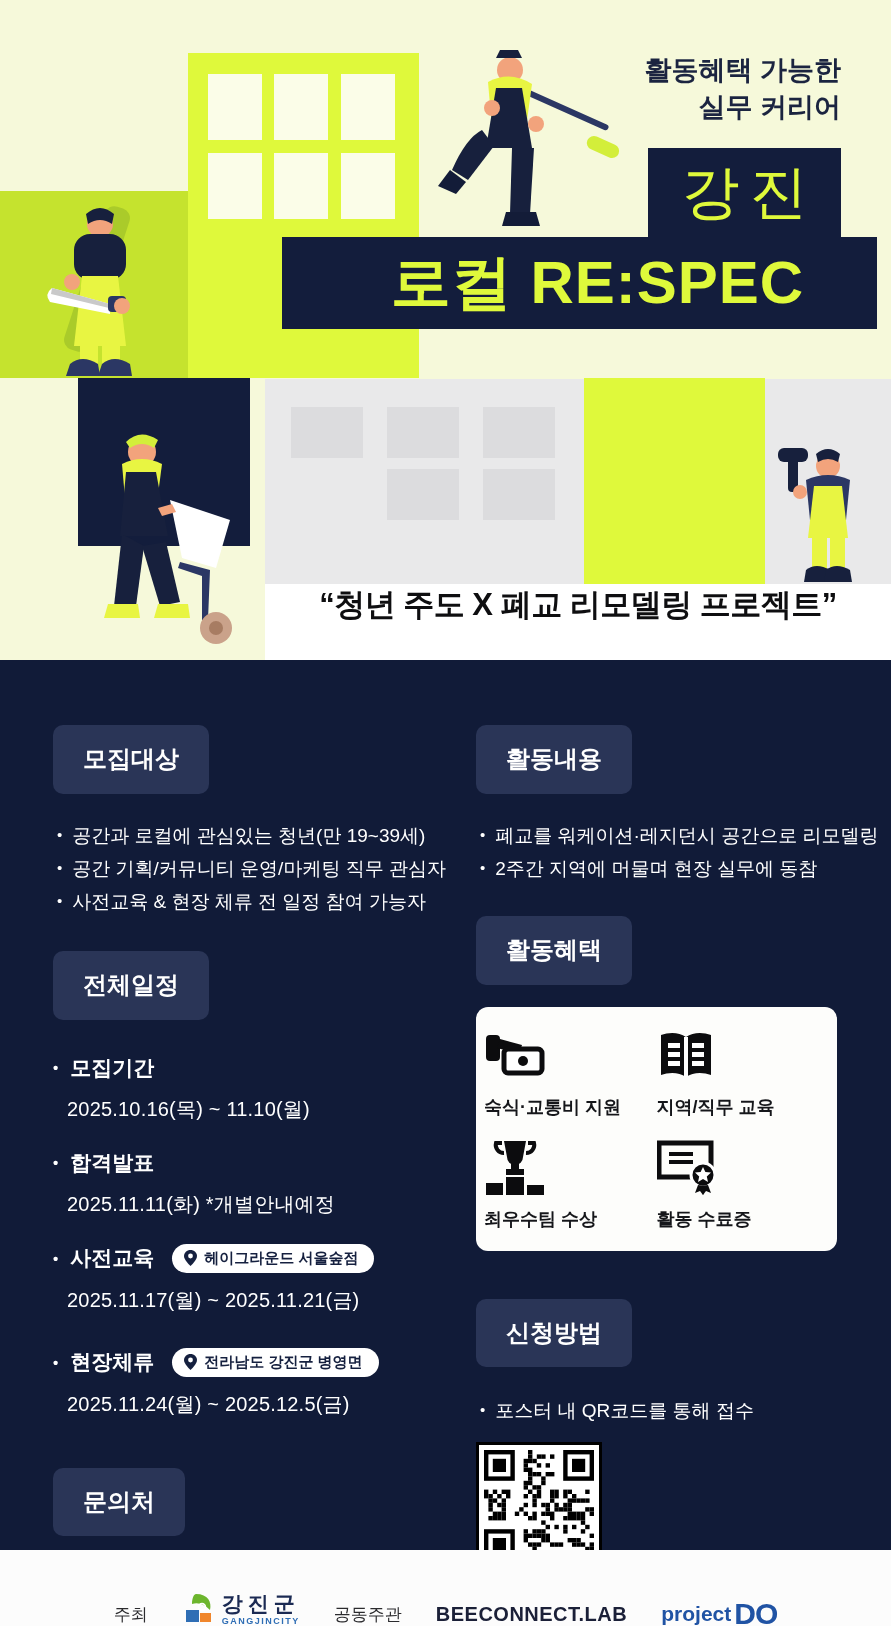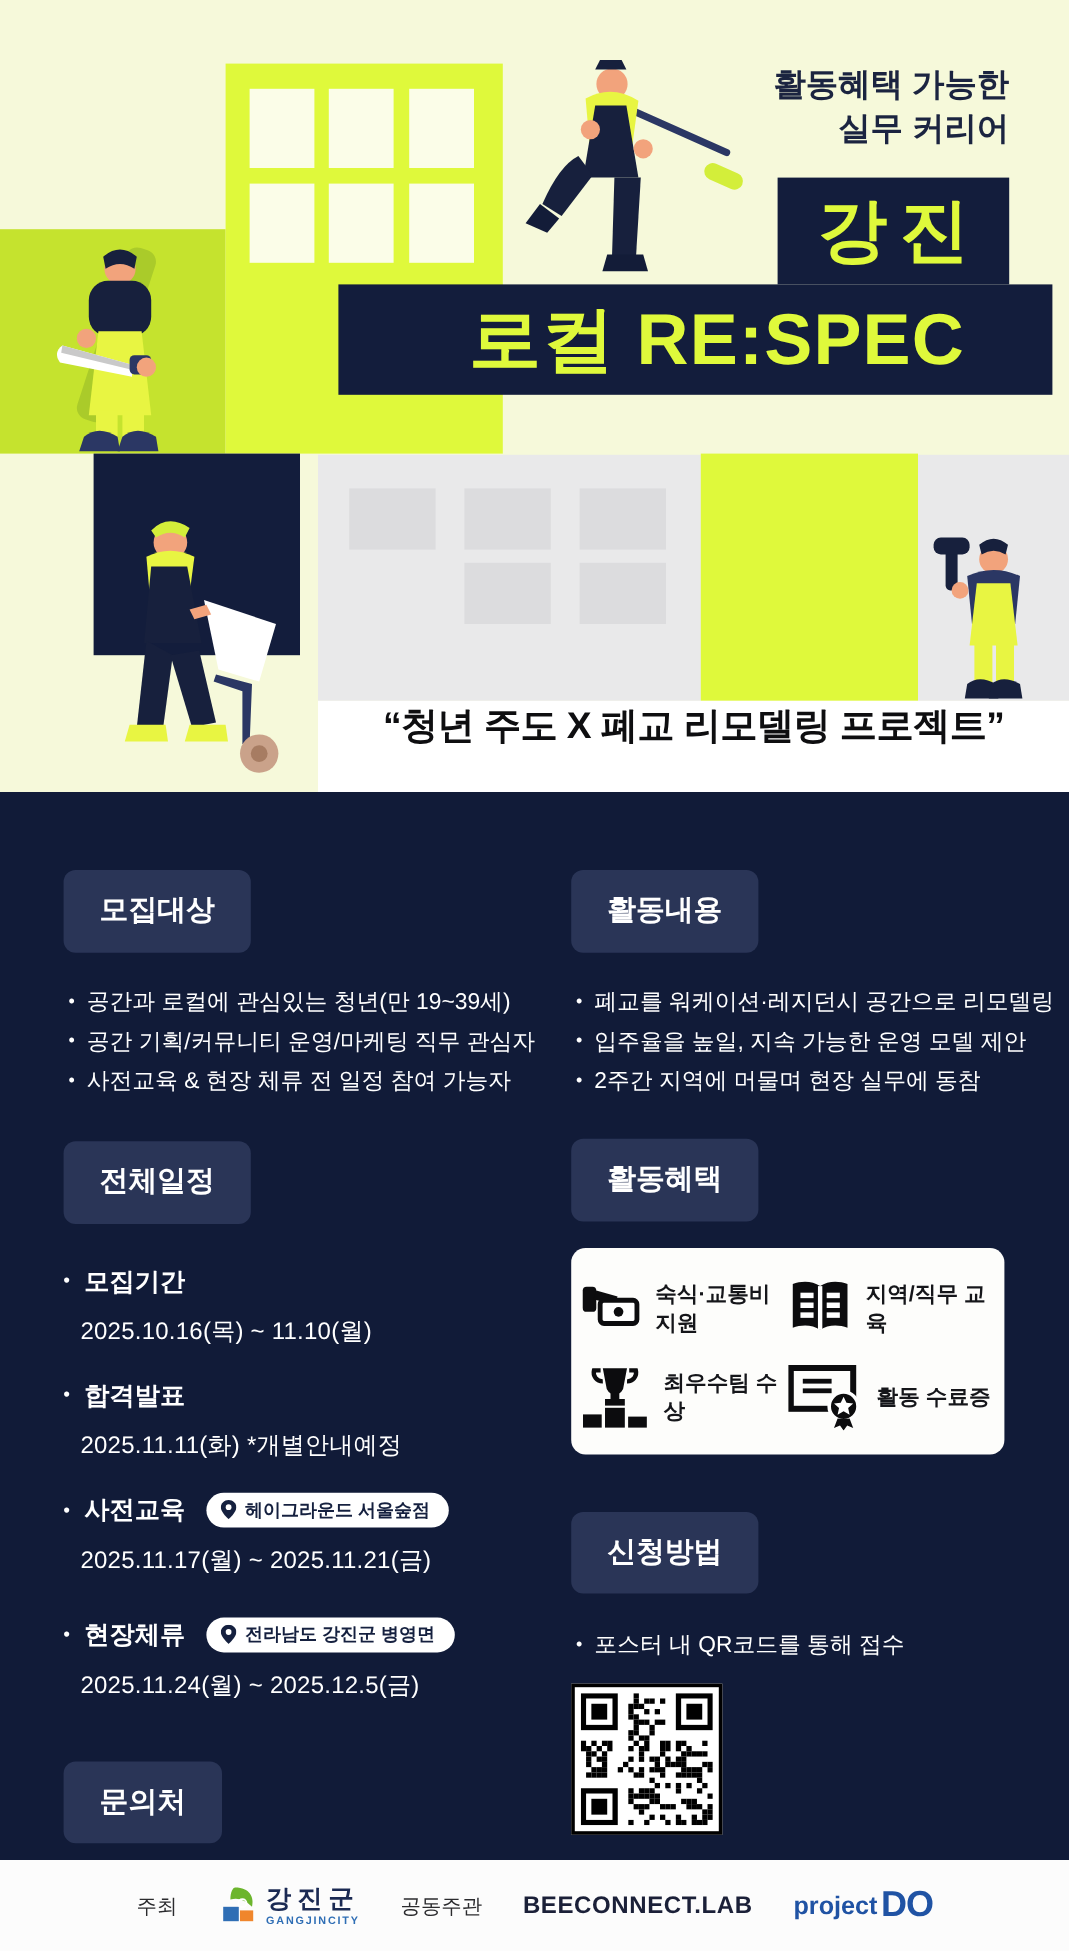--- a/index.html
+++ b/index.html
@@ -17,21 +17,21 @@
   .lime-column{position:absolute;left:584px;top:378px;width:181px;height:206px;background:#dff93b;}
   .grey-right{position:absolute;left:765px;top:379px;width:126px;height:205px;background:#e9e9ea;}
   .quote-band{position:absolute;left:265px;top:584px;width:626px;height:76px;background:#ffffff;
               display:flex;justify-content:center;}
   .quote-band span{font-size:31px;font-weight:800;color:#0e0e10;letter-spacing:-0.5px;}
 
   .tagline{position:absolute;right:50px;top:52px;text-align:right;color:#1b2440;
            font-size:27px;font-weight:600;line-height:37px;}
   .title-box{position:absolute;background:#131d3c;display:flex;align-items:center;justify-content:center;}
   .title-gangjin{left:648px;top:148px;width:193px;height:89px;}
-  .title-gangjin span{color:#dff93b;font-size:58px;font-weight:700;letter-spacing:10px;margin-left:10px;}
+  .title-gangjin span{color:#dff93b;font-size:58px;font-weight:400;letter-spacing:10px;margin-left:10px;}
   .title-respec{left:282px;top:237px;width:559px;height:92px;padding-left:36px;}
   .title-respec span{color:#dff93b;font-size:60px;font-weight:800;letter-spacing:1px;}
 
   .illu{position:absolute;}
 
   
   .content{position:absolute;left:0;top:660px;width:891px;height:890px;background:#111b38;}
   .col{position:absolute;top:65px;}
   .col-left{left:53px;width:400px;}
   .col-right{left:476px;width:375px;}
@@ -47,29 +47,29 @@
   .sched-label::before{content:"•";margin-right:12px;font-size:15px;}
   .sched-date{color:#fff;font-size:20px;font-weight:500;margin:14px 0 0 14px;letter-spacing:0.2px;}
   .sched-note{color:#fff;font-size:19px;font-weight:500;margin:8px 0 0 14px;}
   .loc-pill{display:inline-flex;align-items:center;gap:7px;background:#ffffff;color:#15203f;
             border-radius:999px;padding:5px 16px 5px 12px;font-size:15px;font-weight:700;margin-left:18px;}
   .loc-pill svg{display:block;}
 
   .benefit-card{margin-top:22px;width:361px;background:#fdfdfb;border-radius:12px;
                 display:grid;grid-template-columns:1fr 1fr;padding:24px 8px 20px 8px;box-sizing:border-box;
                 row-gap:20px;}
-  .benefit{display:flex;align-items:center;gap:12px;}
+  .benefit{display:flex;flex-direction:column;gap:12px;}
   .benefit .blabel{font-size:18px;font-weight:700;color:#15161a;}
 
   .qr-wrap{margin-top:14px;width:120px;height:120px;border:3px solid #000;background:#fff;
            display:flex;align-items:center;justify-content:center;}
 
   
   .footer{position:absolute;left:0;top:1550px;width:891px;height:76px;background:#fcfcfc;
-          display:flex;align-items:center;justify-content:center;gap:34px;}
+          display:flex;align-items:flex-end;justify-content:center;gap:34px;}
   .f-label{font-size:17px;font-weight:500;color:#2b2b2e;}
   .gangjin{display:flex;align-items:center;gap:6px;}
   .gangjin-text{display:flex;flex-direction:column;line-height:1;}
   .gangjin-kr{font-size:21px;font-weight:800;color:#1b2a53;letter-spacing:5px;}
   .gangjin-en{font-size:9px;font-weight:700;color:#2f6eb5;letter-spacing:1.5px;margin-top:3px;}
   .beeconnect{font-size:20px;font-weight:800;color:#1b2038;letter-spacing:0.5px;}
   .projectdo{display:flex;align-items:flex-end;gap:3px;color:#2053a4;}
   .projectdo .p1{font-size:21px;font-weight:800;}
   .projectdo .p2{font-size:30px;font-weight:800;letter-spacing:-1px;line-height:0.85;}
 </style>
@@ -239,21 +239,20 @@
         <ul class="blist" style="margin-top:30px">
           <li>beeoutbounder@gmail.com</li>
         </ul>
       </div>
     </div>
 
     <div class="col col-right">
       <span class="badge">활동내용</span>
       <ul class="blist">
         <li>폐교를 워케이션·레지던시 공간으로 리모델링</li>
-        <li>입주율을 높일, 지속 가능한 운영 모델 제안</li>
         <li>2주간 지역에 머물며 현장 실무에 동참</li>
       </ul>
 
       <div style="margin-top:30px">
         <span class="badge">활동혜택</span>
         <div class="benefit-card">
 
           <div class="benefit">
             <svg width="62" height="52" viewBox="0 0 62 52">
               <rect x="2" y="4" width="14" height="26" rx="4" fill="#0c0c0e"></rect>

